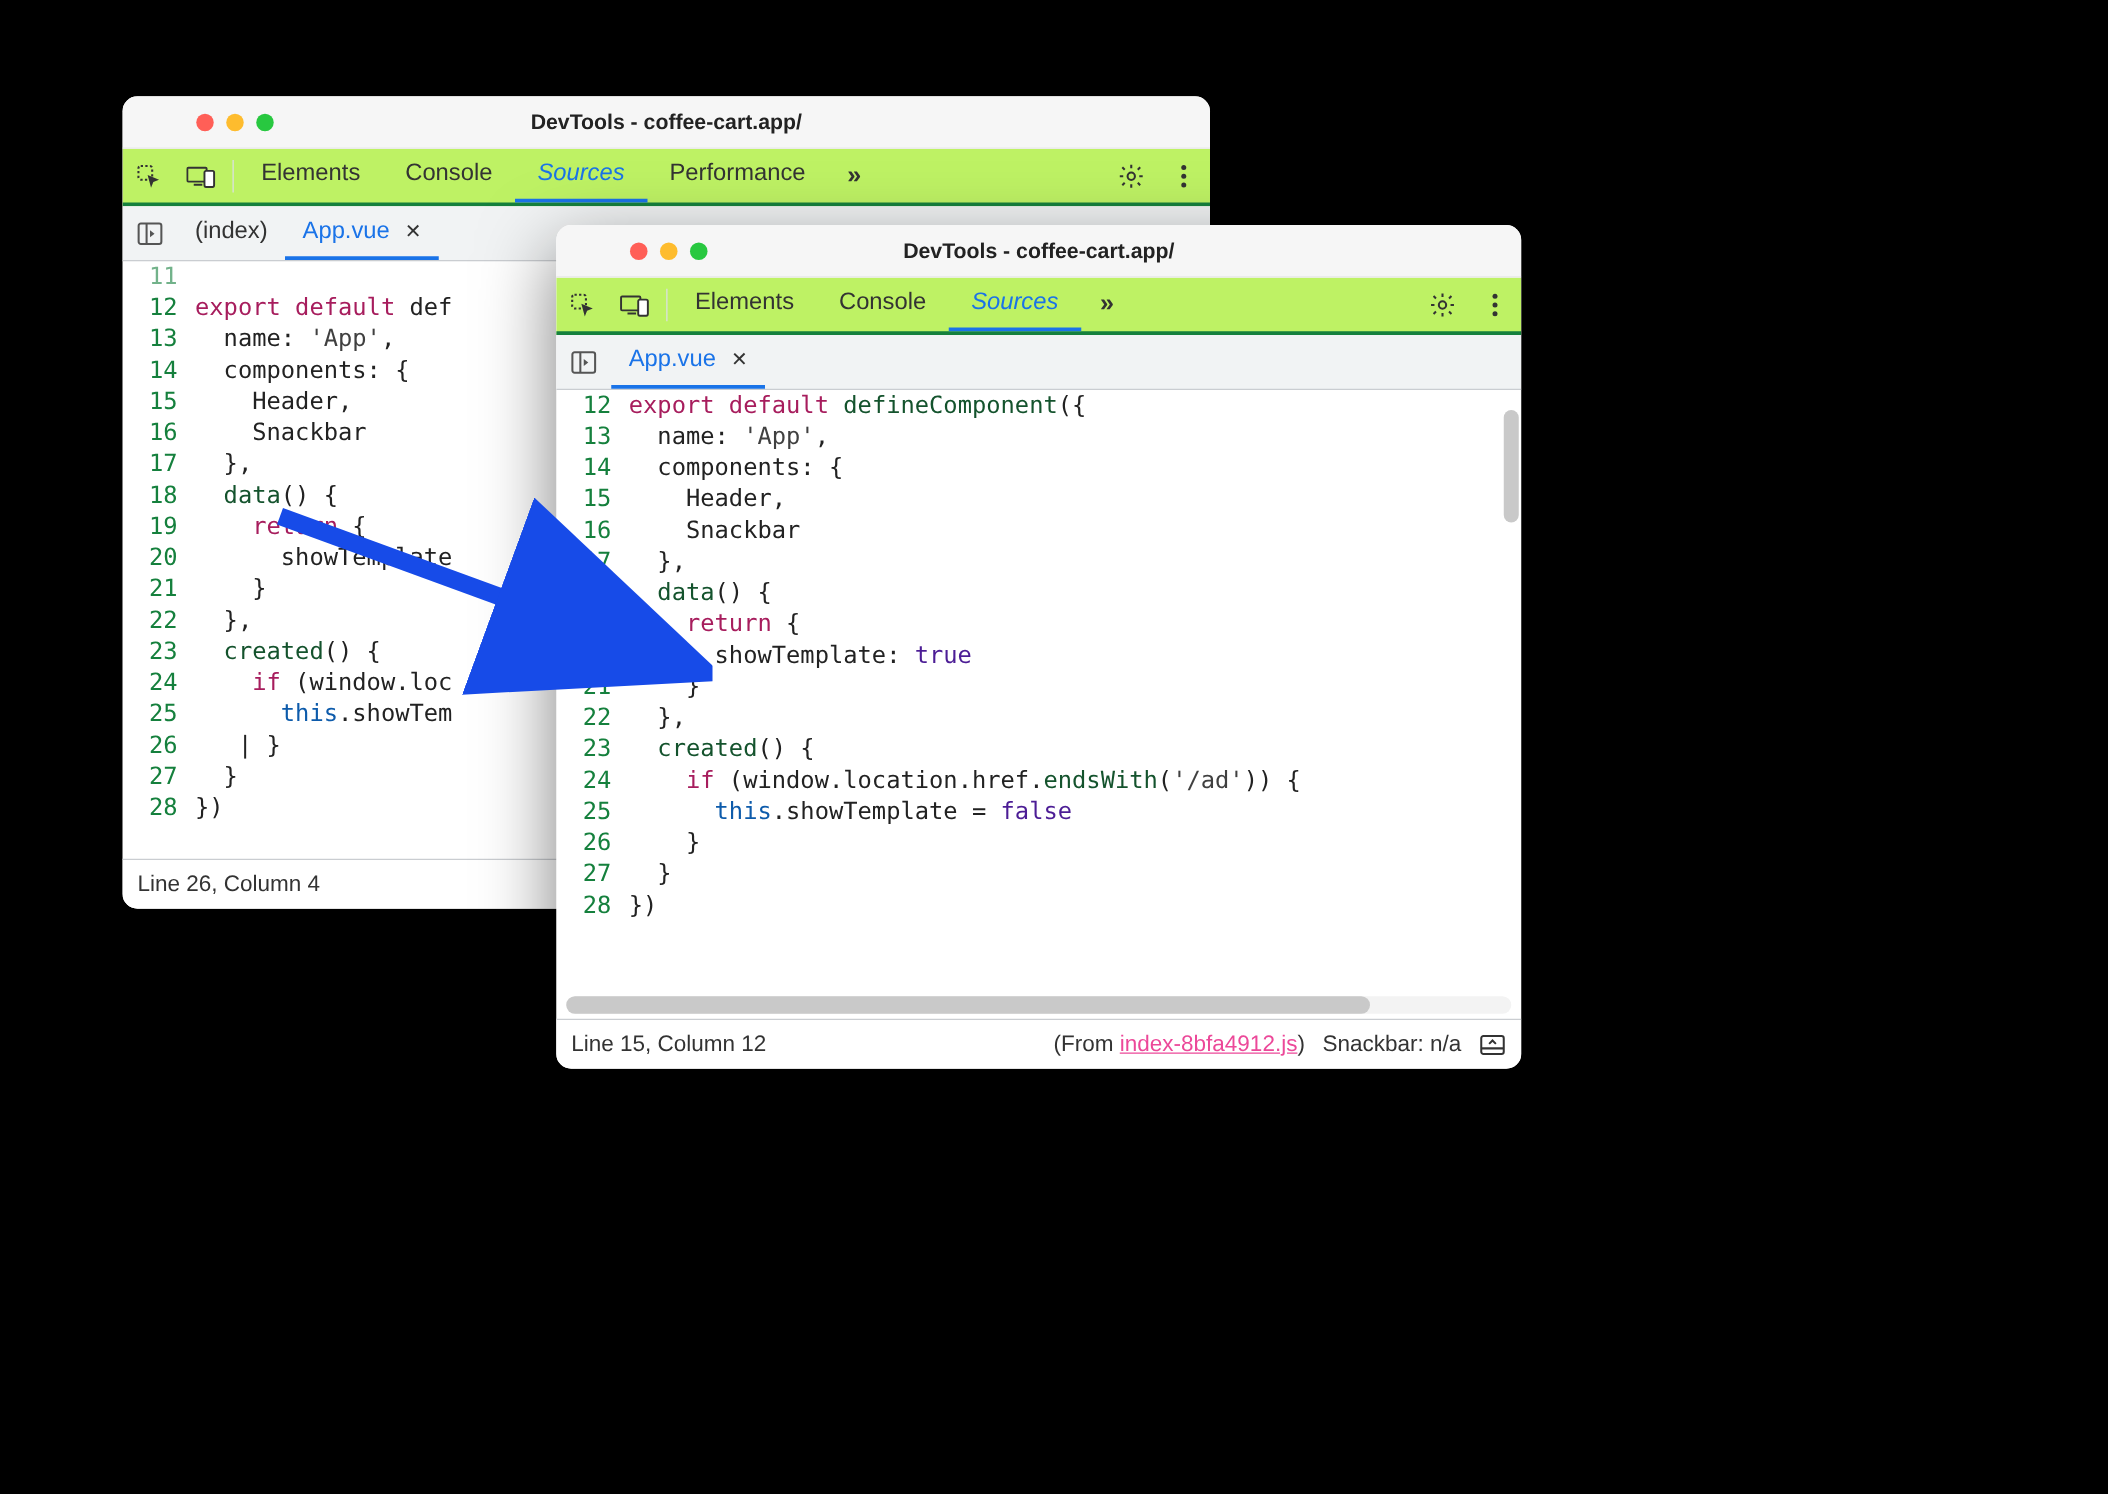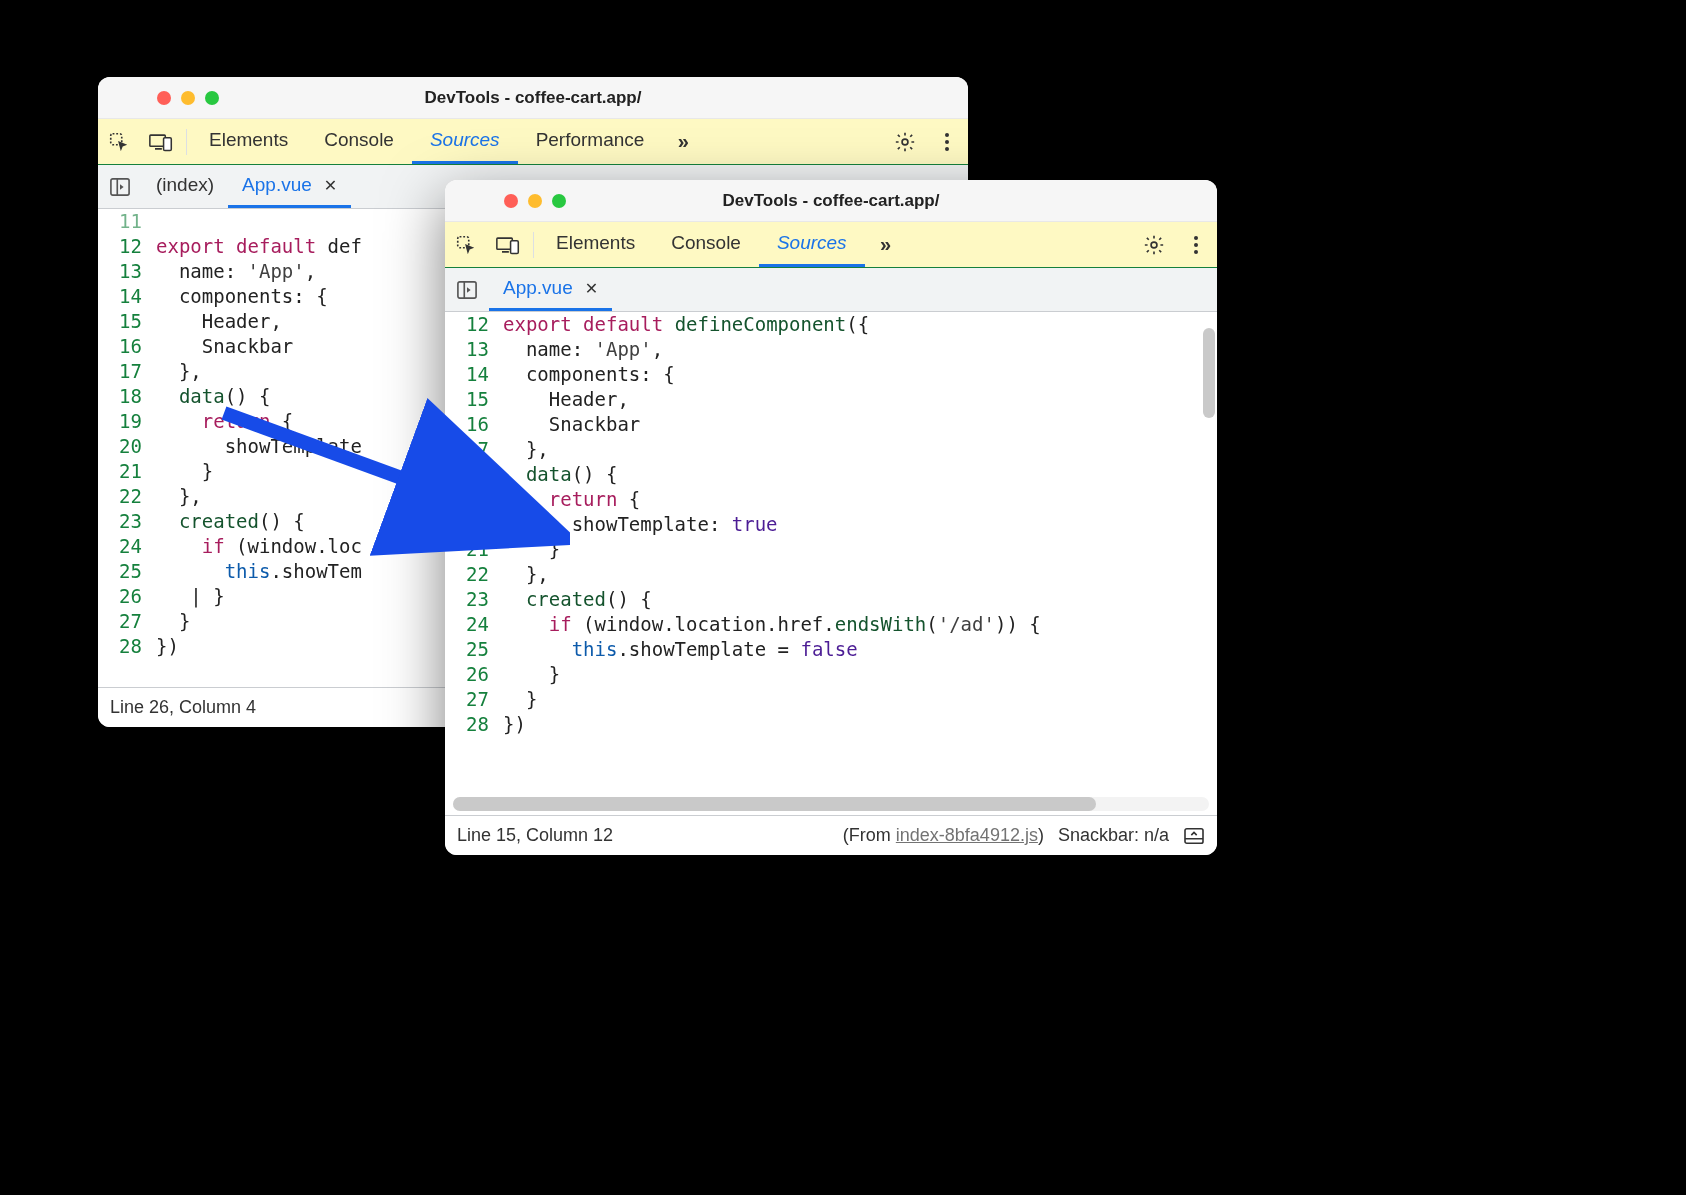--- a/index.html
+++ b/index.html
@@ -35,21 +35,21 @@
     .traffic-lights { display: flex; gap: 10px; padding-left: 15px; }
     .tl { width: 14px; height: 14px; border-radius: 50%; }
     .tl.close { background: #ff5f57; }
     .tl.min { background: #febc2e; }
     .tl.max { background: #28c840; }
     .title-text {
       position: absolute; left: 0; right: 0; text-align: center;
       font-size: 17px; font-weight: 600; color: #222; pointer-events: none;
     }
     .panelbar {
-      height: 46px; background: #fef9c3; border-bottom: 1px solid #15803d;
+      height: 46px; background: #bef264; border-bottom: 3px solid #15803d;
       display: flex; align-items: center; gap: 0; flex-shrink: 0;
     }
     .panel-iconbtn {
       width: 42px; height: 100%; display: flex; align-items: center;
       justify-content: center; color: #333;
     }
     .panel-sep { width: 1px; height: 26px; background: #dcdfe3; margin: 0 4px; }
     .panel-tab {
       padding: 0 18px; height: 100%; display: flex; align-items: center;
       font-size: 19px; color: #333; border-bottom: 3px solid transparent;
@@ -100,21 +100,21 @@
       display: flex; align-items: center; flex-shrink:0;
     }
     .scrollbar-h .track { flex:1; height:14px; background:#f3f3f3; border-radius:7px; position:relative; }
     .scrollbar-h .thumb { position:absolute; left:0; width:85%; top:0; bottom:0; background:#c9c9c9; border-radius:7px; }
     .statusbar {
       height: 40px; border-top: 1px solid #cacdd1; background: #fff;
       display: flex; align-items: center; padding: 0 12px;
       font-size: 18px; color: #333; gap: 14px; flex-shrink:0;
     }
     .statusbar .st-spacer { flex: 1; }
-    .source-from a { color: #737373; }
+    .source-from a { color: #ec4899; }
     .arrow-svg { position: absolute; pointer-events: none; z-index: 20; }
     .ico { display: inline-flex; }
   </style>
 </head>
 <body>
 
 <div class="window window-left">
   <div class="titlebar">
     <div class="traffic-lights">
       <div class="tl close"></div>

